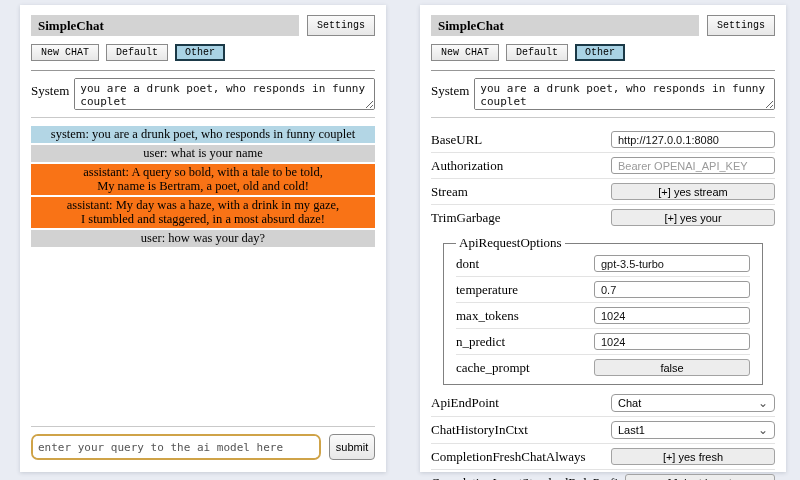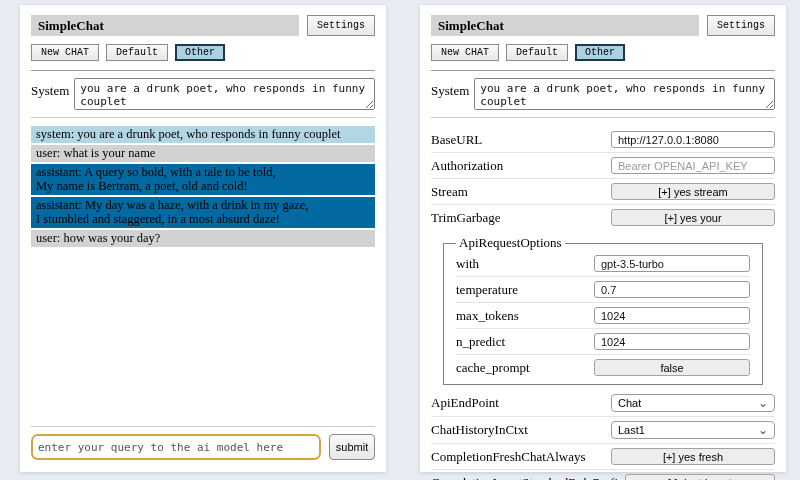--- a/index.html
+++ b/index.html
@@ -41,28 +41,28 @@
   
   .sysrow { display: flex; gap: 5px; margin: 2px 0 0; }
   .sys-label { font-size: 13px; padding-top: 5px; }
   .sys-textarea {
     flex: 1; height: 32px; resize: vertical;
     font-family: "DejaVu Sans Mono", monospace; font-size: 11px;
     border: 1px solid #7f7f7f; border-radius: 2px; padding: 3px 5px; color: #111;
   }
 
   
-  .messages { margin-top: 1px; }
+  .messages { margin-top: 1px; text-align: center; }
   .msg {
     font-size: 12.5px; line-height: 14px; padding: 1px 5px 2px;
     margin-bottom: 2px; white-space: pre-line;
   }
   .msg-system   { background: #b3d6e5; }
   .msg-user     { background: #d2d2d2; }
-  .msg-assistant{ background: #0369a1; }
+  .msg-assistant{ background: #f97316; }
 
   
   .settings { margin-top: 2px; }
   .setrow {
     display: flex; align-items: center; justify-content: space-between;
     padding: 4px 0; min-height: 21px;
   }
   .set-label { font-size: 13px; }
   .ctrl-input {
     width: 164px; height: 17px;
@@ -195,21 +195,21 @@
 
       <div class="setrow">
         <span class="set-label">TrimGarbage</span>
         <button class="ctrl-btn">[+] yes your</button>
       </div>
 
       <fieldset class="aro">
         <legend>ApiRequestOptions</legend>
 
         <div class="setrow">
-          <span class="set-label">with</span>
+          <span class="set-label">dont</span>
           <input class="ctrl-input" value="gpt-3.5-turbo" style="">
         </div>
         <hr class="rowsep">
 
         <div class="setrow">
           <span class="set-label">temperature</span>
           <input class="ctrl-input" value="0.7" style="">
         </div>
         <hr class="rowsep">
 

